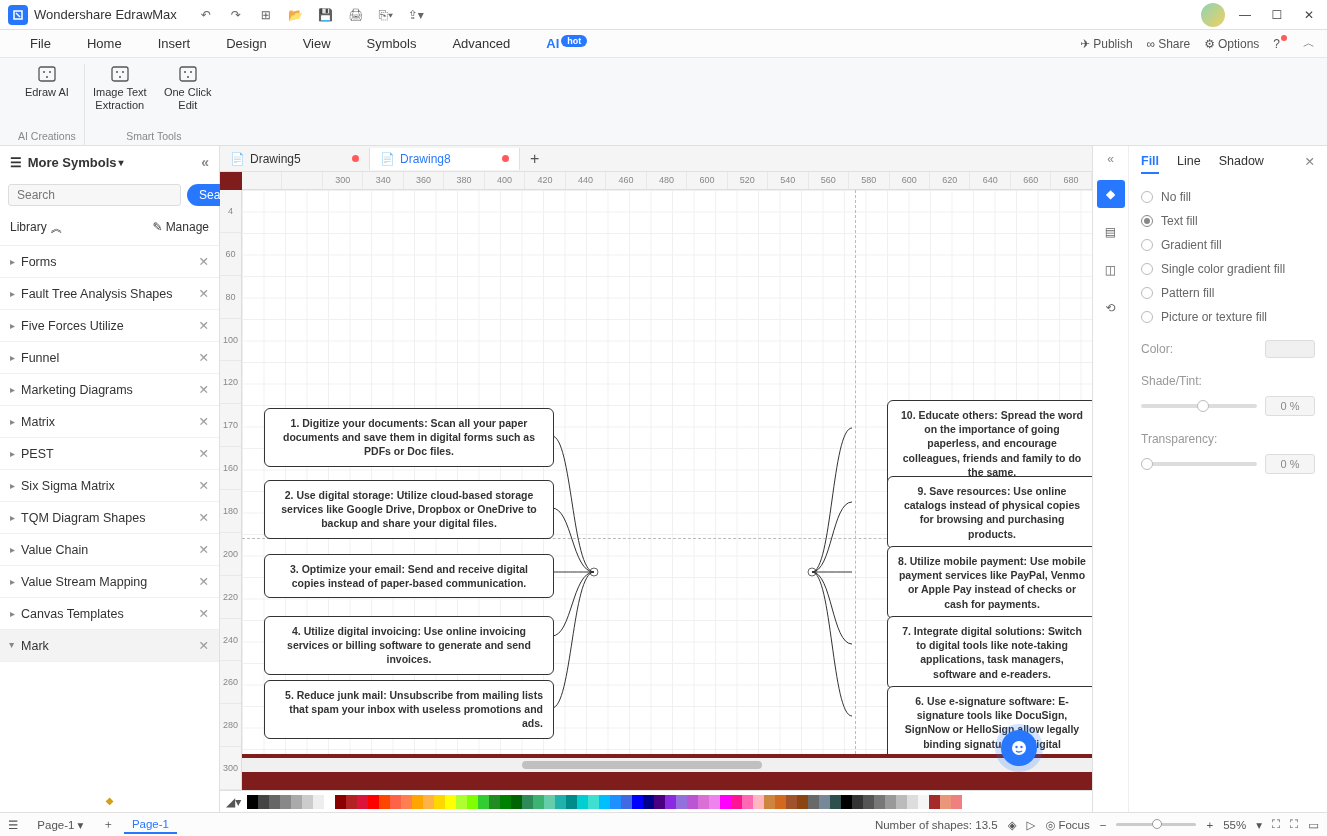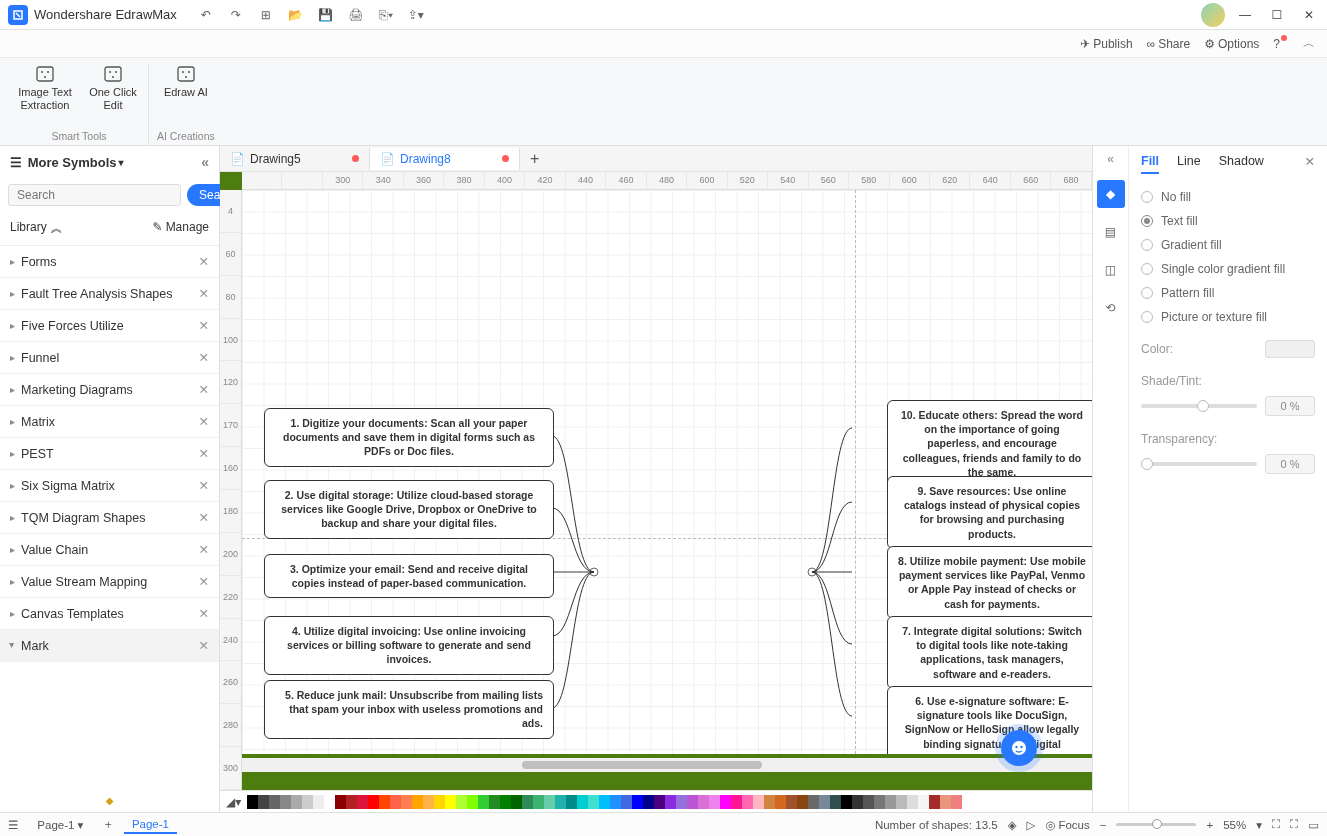--- a/index.html
+++ b/index.html
@@ -57,21 +57,21 @@
 
 
 .center { flex: 1; display: flex; flex-direction: column; background: #fff; }
 .tabs-row { height: 26px; display: flex; align-items: center; border-bottom: 1px solid #e0e0e0; background: #f5f5f5; }
 .doc-tab { display: flex; align-items: center; padding: 4px 10px; font-size: 12px; gap: 6px; border-right: 1px solid #e0e0e0; cursor: pointer; min-width: 150px; }
 .doc-tab.active { background: #fff; color: #2878ff; }
 .doc-tab .tab-ico { width: 14px; height: 14px; }
 .doc-tab .dirty { width: 7px; height: 7px; background: #ff5b5b; border-radius: 50%; margin-left: auto; }
 .add-tab { padding: 4px 10px; cursor: pointer; font-size: 16px; color: #555; }
 
-.canvas-wrap { flex: 1; position: relative; overflow: hidden; background: #4d7c0f; }
+.canvas-wrap { flex: 1; position: relative; overflow: hidden; background: #7f1d1d; }
 .ruler-h { position: absolute; top: 0; left: 22px; right: 0; height: 18px; background: #f5f5f5; border-bottom: 1px solid #ddd; display: flex; font-size: 9px; color: #888; }
 .ruler-h span { width: 43px; text-align: center; border-right: 1px solid #e8e8e8; padding-top: 3px; }
 .ruler-v { position: absolute; top: 18px; left: 0; width: 22px; bottom: 0; background: #f5f5f5; border-right: 1px solid #ddd; display: flex; flex-direction: column; font-size: 9px; color: #888; }
 .ruler-v span { height: 43px; text-align: center; border-bottom: 1px solid #e8e8e8; writing-mode: horizontal-tb; display: flex; align-items: center; justify-content: center; }
 .canvas { position: absolute; top: 18px; left: 22px; right: 0; bottom: 36px; background: #fff; background-image: linear-gradient(#f0f0f0 1px, transparent 1px), linear-gradient(90deg, #f0f0f0 1px, transparent 1px); background-size: 21.5px 21.5px; overflow: hidden; }
 .page-boundary { position: absolute; top: 0; left: 613px; bottom: 0; border-right: 1px dashed #bbb; }
 .page-boundary2 { position: absolute; top: 348px; left: 0; right: 0; border-top: 1px dashed #bbb; }
 
 .mind-center { position: absolute; left: 355px; top: 365px; background: #3b8cff; color: #fff; padding: 10px 26px; border-radius: 20px; font-size: 13px; }
 .mind-node { position: absolute; background: #fff; border: 1px solid #333; border-radius: 6px; padding: 7px 10px; font-size: 10.5px; text-align: center; line-height: 1.35; font-weight: 600; width: 290px; }
@@ -144,20 +144,30 @@
   <div class="spacer"></div>
   <div class="avatar"></div>
   <div class="win-controls">
     <span class="win-btn">—</span>
     <span class="win-btn">☐</span>
     <span class="win-btn">✕</span>
   </div>
 </div>
 
 <div class="menubar">
+  <div id="menu-items" style="display: flex;">
+      <span class="menu-item">File</span>
+      <span class="menu-item">Home</span>
+      <span class="menu-item">Insert</span>
+      <span class="menu-item">Design</span>
+      <span class="menu-item">View</span>
+      <span class="menu-item">Symbols</span>
+      <span class="menu-item">Advanced</span>
+      <span class="menu-item active">AI<span class="hot-badge">hot</span></span>
+    </div>
   <div class="right-actions">
     <span class="act">✈ <span>Publish</span></span>
     <span class="act">∞ <span>Share</span></span>
     <span class="act">⚙ <span>Options</span></span>
     <span class="act">?<span class="red-dot"></span></span>
     <span class="act">︿</span>
   </div>
 </div>
 
 <div class="ribbon" id="ribbon-area">
@@ -165,51 +175,51 @@
       <div class="ribbon-btns">
         <div class="ribbon-btn">
           <div class="ico">
             <svg width="20" height="18" viewBox="0 0 20 18">
               <rect x="2" y="2" width="16" height="14" rx="2" fill="none" stroke="#555" stroke-width="1.3"></rect>
               <circle cx="7" cy="7" r="1" fill="#555"></circle>
               <circle cx="13" cy="7" r="1" fill="#555"></circle>
               <circle cx="10" cy="12" r="1" fill="#555"></circle>
             </svg>
           </div>
-          <span>Image Text Extraction</span>
-        </div>
-        <div class="ribbon-btn">
-          <div class="ico">
-            <svg width="20" height="18" viewBox="0 0 20 18">
-              <rect x="2" y="2" width="16" height="14" rx="2" fill="none" stroke="#555" stroke-width="1.3"></rect>
-              <circle cx="7" cy="7" r="1" fill="#555"></circle>
-              <circle cx="13" cy="7" r="1" fill="#555"></circle>
-              <circle cx="10" cy="12" r="1" fill="#555"></circle>
-            </svg>
-          </div>
-          <span>One Click Edit</span>
-        </div>
-      </div>
-      <div class="ribbon-group-label">Smart Tools</div>
+          <span>Edraw AI</span>
+        </div>
+      </div>
+      <div class="ribbon-group-label">AI Creations</div>
     </div>
     <div class="ribbon-group">
       <div class="ribbon-btns">
         <div class="ribbon-btn">
           <div class="ico">
             <svg width="20" height="18" viewBox="0 0 20 18">
               <rect x="2" y="2" width="16" height="14" rx="2" fill="none" stroke="#555" stroke-width="1.3"></rect>
               <circle cx="7" cy="7" r="1" fill="#555"></circle>
               <circle cx="13" cy="7" r="1" fill="#555"></circle>
               <circle cx="10" cy="12" r="1" fill="#555"></circle>
             </svg>
           </div>
-          <span>Edraw AI</span>
-        </div>
-      </div>
-      <div class="ribbon-group-label">AI Creations</div>
+          <span>Image Text Extraction</span>
+        </div>
+        <div class="ribbon-btn">
+          <div class="ico">
+            <svg width="20" height="18" viewBox="0 0 20 18">
+              <rect x="2" y="2" width="16" height="14" rx="2" fill="none" stroke="#555" stroke-width="1.3"></rect>
+              <circle cx="7" cy="7" r="1" fill="#555"></circle>
+              <circle cx="13" cy="7" r="1" fill="#555"></circle>
+              <circle cx="10" cy="12" r="1" fill="#555"></circle>
+            </svg>
+          </div>
+          <span>One Click Edit</span>
+        </div>
+      </div>
+      <div class="ribbon-group-label">Smart Tools</div>
     </div>
   </div>
 
 <div class="main">
 
   <div class="sidebar-left">
     <div class="more-symbols-hdr">
       <span class="ico">☰</span>
       <span>More Symbols</span>
       <span style="font-size:10px;margin-left:2px">▾</span>

